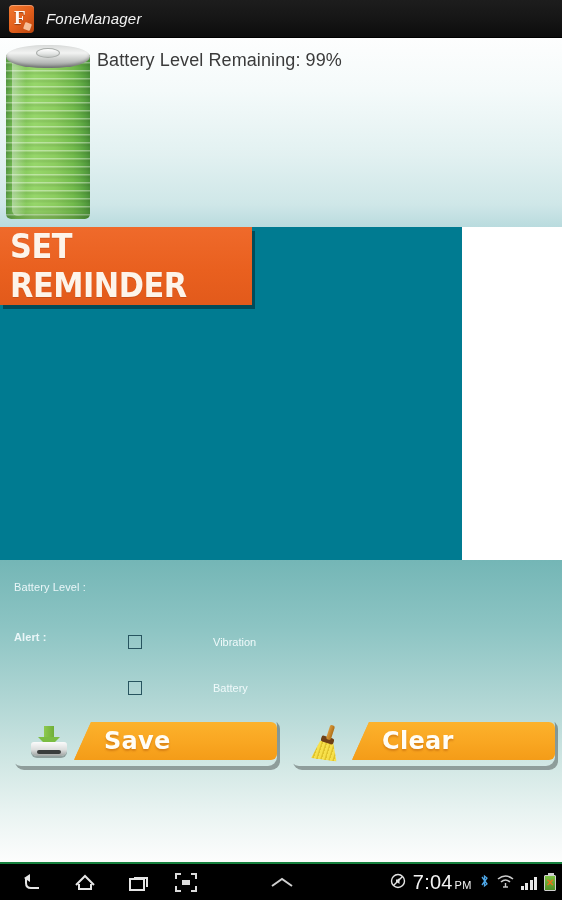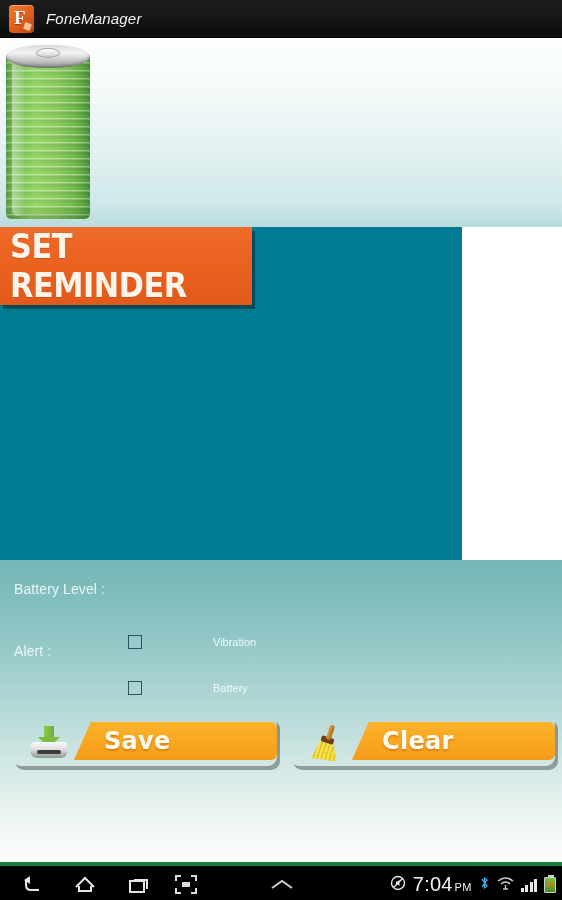--- a/index.html
+++ b/index.html
@@ -104,24 +104,24 @@
   .set-reminder span {
     font-family:"DejaVu Sans", sans-serif;
     font-weight:bold; font-size:33px; color:#fdf4ea;
     letter-spacing:-0.5px;
     transform:scaleX(.92);
     text-shadow:0 1px 0 rgba(0,0,0,.12);
   }
 
   
   .form-label {
-    position:absolute; color:#eaf6f8; font-size:14px; letter-spacing:.1px;
+    position:absolute; color:#eaf6f8; font-size:11px; letter-spacing:.1px;
   }
   .lbl-battery { left:14px; top:354px; }
-  .lbl-alert   { left:14px; top:416px; }
+  .lbl-alert   { left:14px; top:404px;font-weight:bold; }
 
   .spinner {
     position:absolute; left:170px; top:348px; width:295px; height:48px;
   }
   .spinner .val {
     position:absolute; left:54px; top:5px;
     font-size:11px; color:#1b4450; letter-spacing:.1px;
   }
   .spinner .underline {
     position:absolute; left:0; bottom:3px; width:295px; height:2px;
@@ -214,21 +214,21 @@
       repeating-linear-gradient(100deg,
         #f7e04a 0px,#f7e04a 2px,#e0c32c 3px,#e0c32c 4px);
     clip-path:polygon(32% 0, 78% 0, 100% 100%, 8% 100%);
     transform:rotate(8deg);
   }
 
   
   .navbar {
     position:absolute; left:0; top:862px; width:562px; height:38px;
     background:#000;
-    border-top:4px solid #15803d;
+    border-top:2px solid #15803d;
   }
   .nav-btn {
     position:absolute; top:0; width:56px; height:38px;
   }
   .nav-btn svg { position:absolute; left:50%; top:50%; transform:translate(-50%,-50%); }
   .statusbar {
     position:absolute; right:6px; top:0; height:38px;
     display:flex; align-items:center; gap:7px;
   }
   .clock { color:#f2f2f2; font-size:20px; line-height:20px; letter-spacing:.2px; }
@@ -264,20 +264,21 @@
     <div class="app-title">FoneManager</div>
   </div>
 
   <div class="battery-wrap">
     <div class="battery-body"></div>
     <div class="battery-gloss"></div>
     <div class="battery-cap"></div>
     <div class="battery-nub"></div>
   </div>
 
+  <div class="level-text">Battery Level Remaining: 99%</div>
 
   <div class="panel">
 
     <div class="set-reminder">
       <span>SET REMINDER</span>
     </div>
 
     <div class="form-label lbl-battery">Battery Level :</div>
 
 

